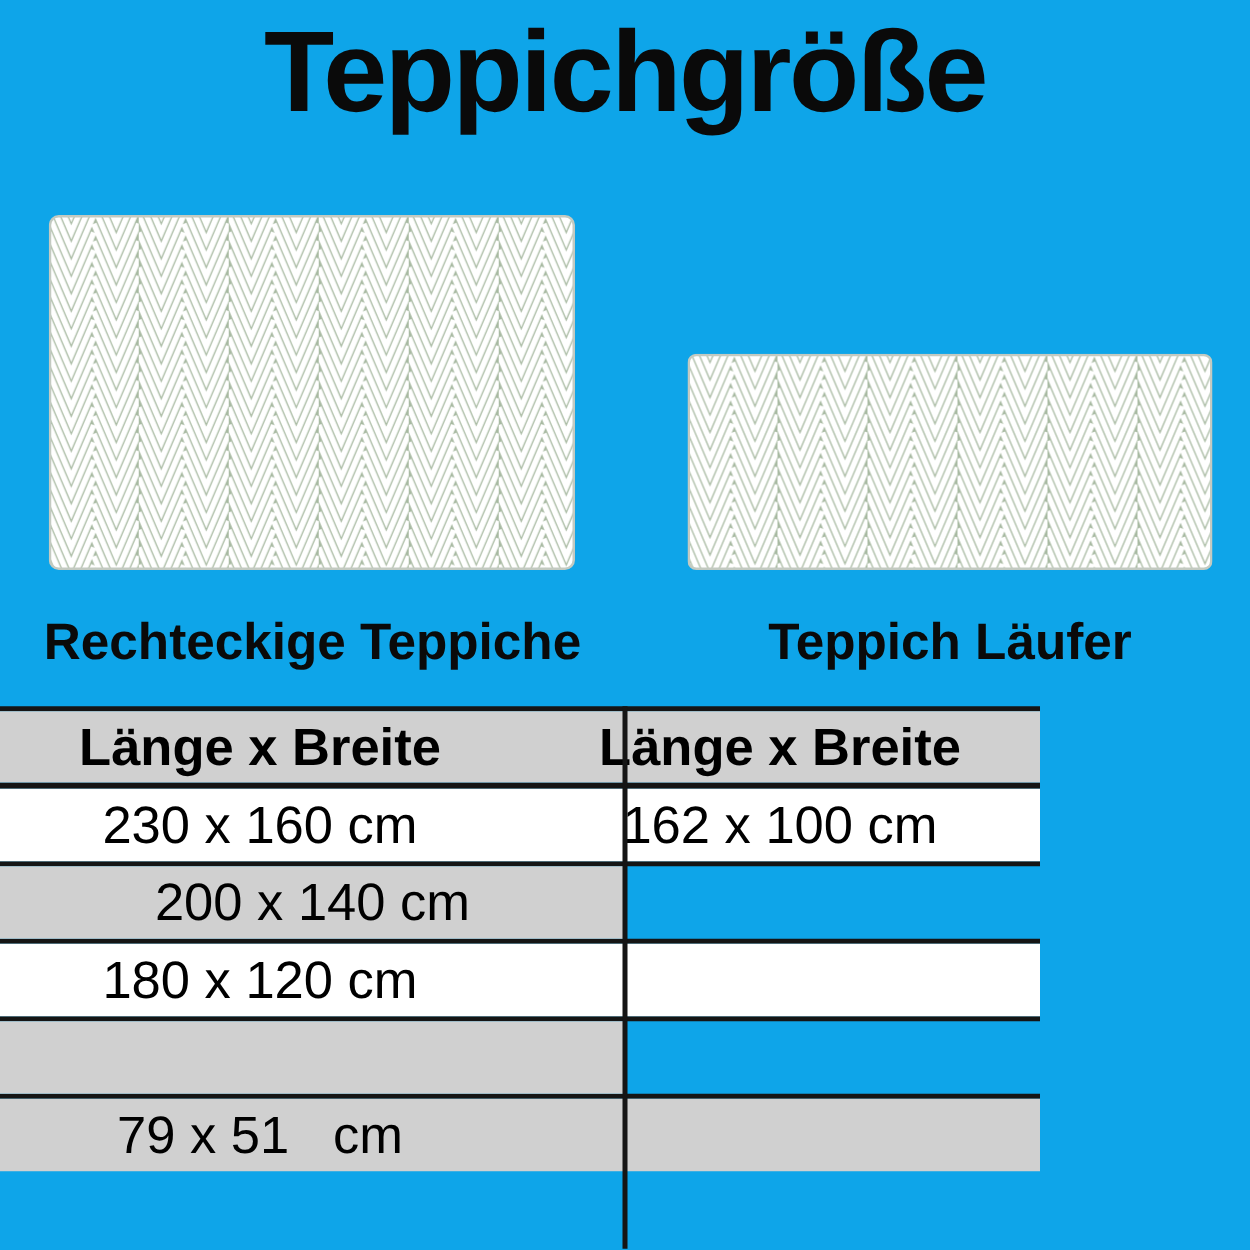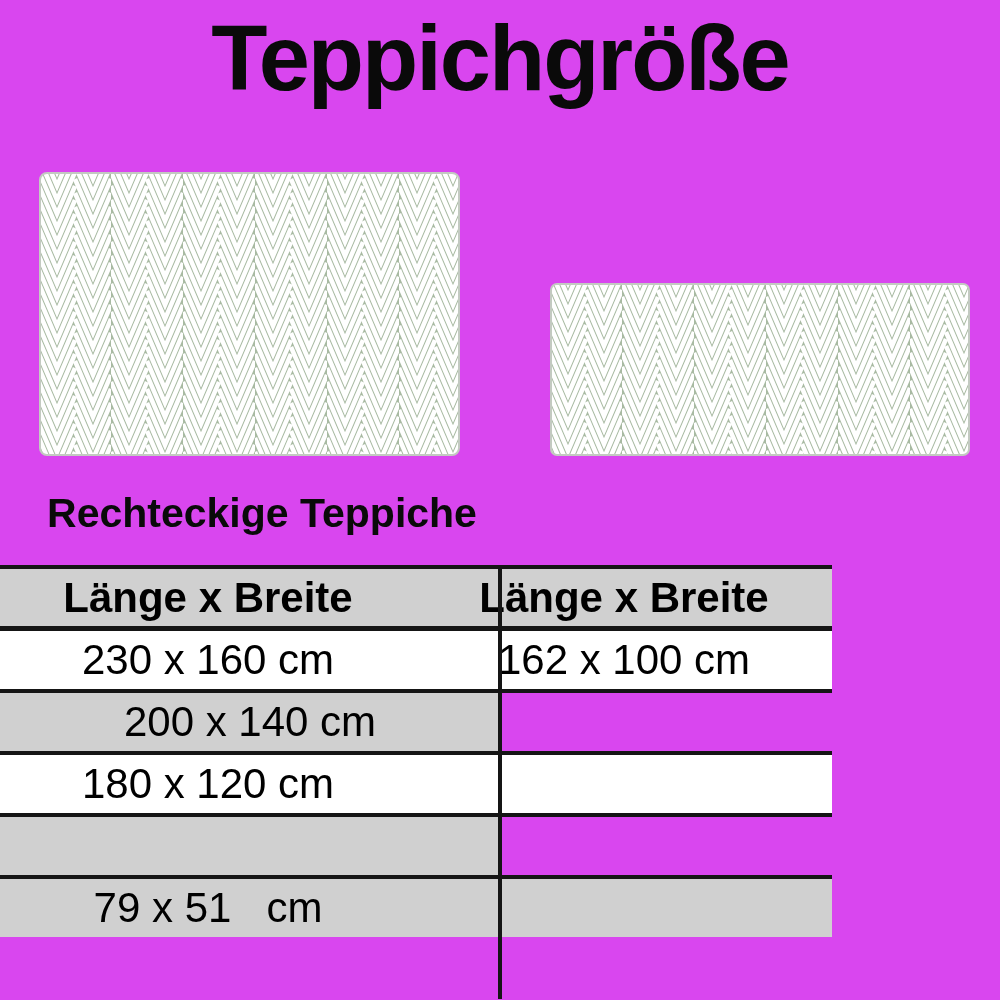--- a/index.html
+++ b/index.html
@@ -1,20 +1,20 @@
 <!DOCTYPE html>
 <html><head>
 <meta charset="utf-8">
 <style>
   html, body { margin: 0; padding: 0; background: #ffffff; }
   .canvas {
     position: relative;
     width: 1000px;
     height: 1000px;
-    background: #d946ef;
+    background: #0ea5e9;
     overflow: hidden;
     font-family: "Liberation Sans", sans-serif;
     color: #000;
   }
   .title {
     position: absolute;
     top: 6px; left: 0;
     width: 100%;
     text-align: center;
     font-size: 92px;
@@ -26,21 +26,21 @@
   .rug-left  { left: 39px;  top: 172px; }
   .rug-right { left: 550px; top: 283px; }
   .rug-label {
     position: absolute;
     top: 490px;
     font-size: 41px;
     font-weight: bold;
     text-align: center;
     color: #0a0a0a;
   }
-  .label-left  { left: 12px;   width: 500px; }
+  .label-left  { left: 0px;   width: 500px; }
   .label-right { left: 520px; width: 480px; }
   .size-table {
     position: absolute;
     top: 565px; left: 0;
     width: 832px;
     border-radius: 30px;
   }
   .t-row { display: flex; border-bottom: 4px solid #151515; }
   .t-row.header {
     border-top: 4px solid #151515;
@@ -119,20 +119,21 @@
             <polyline points="36,21 54,63 72,21"></polyline>
             <polyline points="36,35 54,77 72,35"></polyline>
           </g>
         </pattern>
       </defs>
       <rect x="1" y="1" width="418" height="171" rx="6" fill="url(#chevB)" stroke="#c3cac1" stroke-width="2"></rect>
     </svg>
   </div>
 
   <div class="rug-label label-left">Rechteckige Teppiche</div>
+  <div class="rug-label label-right">Teppich Läufer</div>
 
   <div class="size-table">
     <div class="t-row header row-gray">
       <div class="cell">Länge x Breite</div>
       <div class="cell">Länge x Breite</div>
     </div>
     <div class="t-row row-white">
       <div class="cell">230 x 160 cm</div>
       <div class="cell">162 x 100 cm</div>
     </div>

